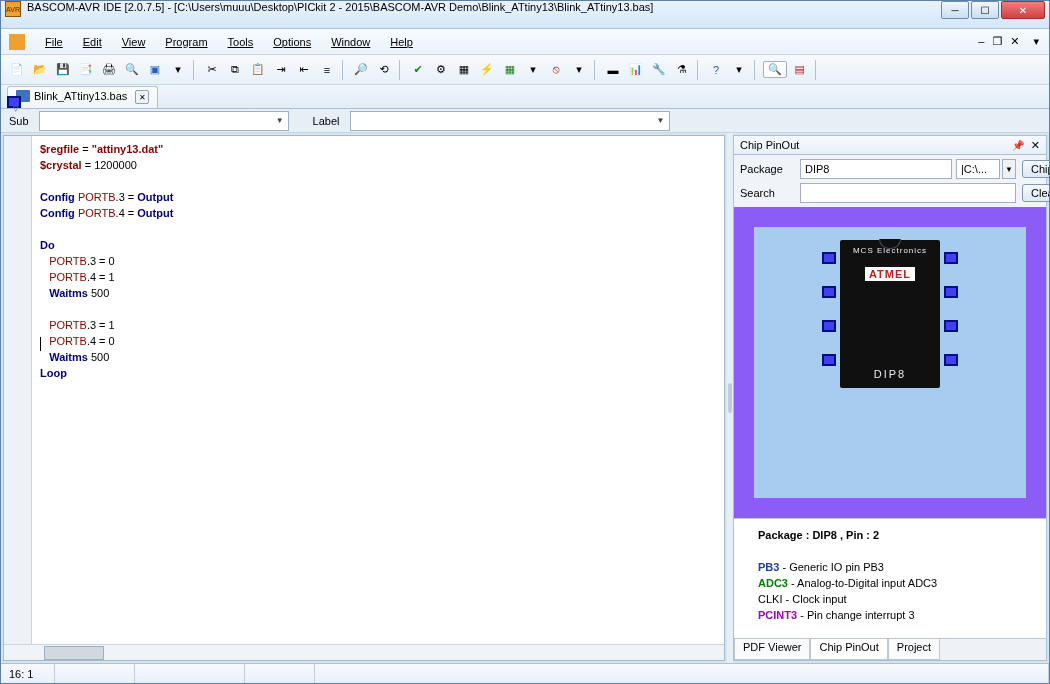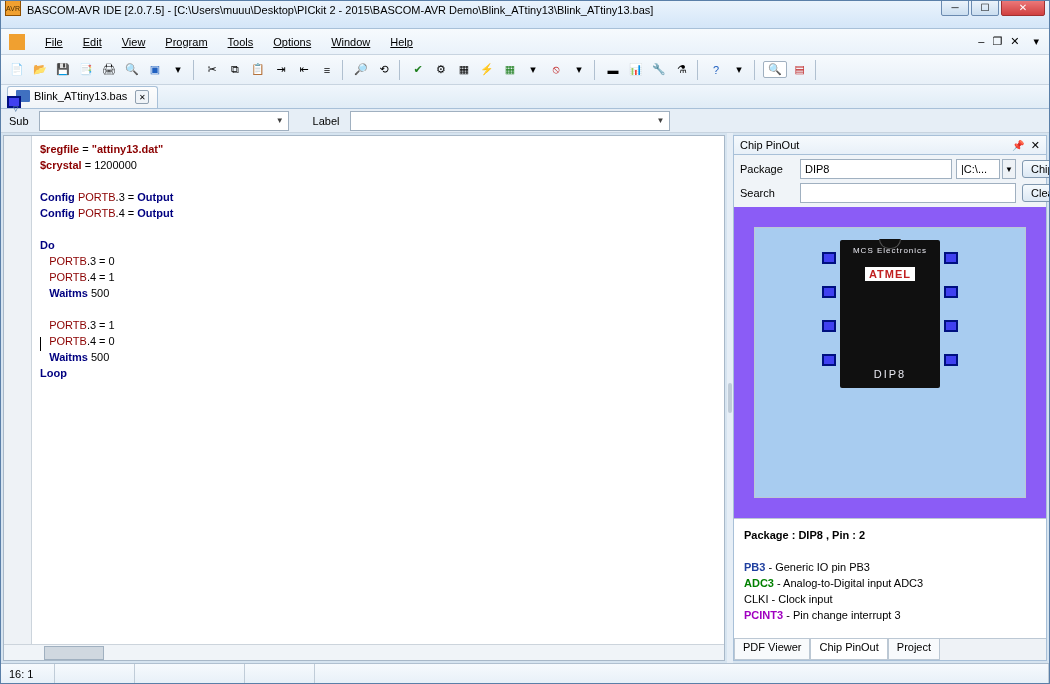--- a/index.html
+++ b/index.html
@@ -1,17 +1,17 @@
 <!DOCTYPE html>
 <html><head>
 <meta charset="utf-8">
 <style>
 *{box-sizing:border-box;margin:0;padding:0;font-family:"Segoe UI",Tahoma,sans-serif;font-size:11px}
 body{background:#d6e4f0;width:1050px;height:684px;overflow:hidden;border:1px solid #5a7fa8}
-.titlebar{height:28px;background:linear-gradient(#eaf3fc,#d4e6f8);display:flex;align-items:flex-end;padding:12px 4px;border-bottom:1px solid #a8c0d8}
+.titlebar{height:28px;background:linear-gradient(#eaf3fc,#d4e6f8);display:flex;align-items:flex-start;padding:0 4px;border-bottom:1px solid #a8c0d8}
 .titlebar .icon{width:16px;height:16px;background:#f0a030;margin-right:6px;border:1px solid #905000;font-size:7px;display:flex;align-items:center;justify-content:center;color:#503000}
 .titlebar .title{flex:1;color:#000}
 .winbtns{display:flex;gap:2px}
 .winbtn{width:28px;height:18px;border:1px solid #6a8ab0;background:linear-gradient(#f0f6fc,#cadef0);border-radius:2px;display:flex;align-items:center;justify-content:center;font-size:10px;cursor:pointer}
 .winbtn.close{background:linear-gradient(#f08080,#d04040);color:#fff;border-color:#a03030;width:44px}
 .menubar{height:26px;background:linear-gradient(#f6fafd,#eaf2fa);display:flex;align-items:center;padding:0 8px;gap:0;border-bottom:1px solid #c8d4e0}
 .menubar .mi{padding:3px 10px;cursor:pointer}
 .menubar .mi span{text-decoration:underline;text-decoration-thickness:1px}
 .menubar .micon{width:16px;height:16px;background:#f0a030;margin-right:10px}
 .menubar .right{margin-left:auto;display:flex;gap:4px}
@@ -59,21 +59,21 @@
 .chip-canvas{position:absolute;inset:0;background:#a8ccf0}
 .chip{position:absolute;left:50%;top:12px;transform:translateX(-50%);width:100px;height:148px;background:#101010;border-radius:2px;color:#e8e8f0;text-align:center;padding:6px 0;font-family:monospace}
 .chip .brand{font-size:8px;letter-spacing:1px}
 .chip .logo{background:#fff;color:#c02020;font-weight:bold;font-size:11px;width:50px;margin:12px auto;padding:1px 0;letter-spacing:1px}
 .chip .pkg{position:absolute;bottom:8px;width:100%;font-size:11px;letter-spacing:2px}
 .chip .notch{position:absolute;top:-1px;left:50%;transform:translateX(-50%);width:22px;height:10px;border:1px solid #505050;border-top:none;border-radius:0 0 12px 12px;background:#101010}
 .pin{position:absolute;width:14px;height:12px;background:#4040f0;border:2px solid #001080}
 .pin.l{left:calc(50% - 68px)}
 .pin.r{left:calc(50% + 54px)}
 .pin.p1{top:24px}.pin.p2{top:58px}.pin.p3{top:92px}.pin.p4{top:126px}
-.info{border-top:1px solid #bcc8d4;padding:8px 10px;background:#fff;height:120px;line-height:16px}
+.info{border-top:1px solid #bcc8d4;padding:8px 24px;background:#fff;height:120px;line-height:16px}
 .info b{font-weight:bold}
 .info .pb3{color:#2040a0;font-weight:bold}
 .info .adc3{color:#008000;font-weight:bold}
 .info .clki{color:#000;font-weight:normal}
 .info .pcint3{color:#a000c0;font-weight:bold}
 .side-tabs{height:22px;display:flex;border-top:1px solid #bcc8d4;background:#eef2f6}
 .side-tabs .st{border:1px solid #bcc8d4;border-top:none;padding:2px 8px;background:#f8fafc;cursor:pointer}
 .side-tabs .st.active{background:#fff}
 .statusbar{height:20px;background:linear-gradient(#f6fafd,#e8f0f8);border-top:1px solid #b0c0d0;display:flex;align-items:flex-start}
 .statusbar .cell{border-right:1px solid #c0ccd8;padding:0 8px;height:100%;display:flex;align-items:center}

